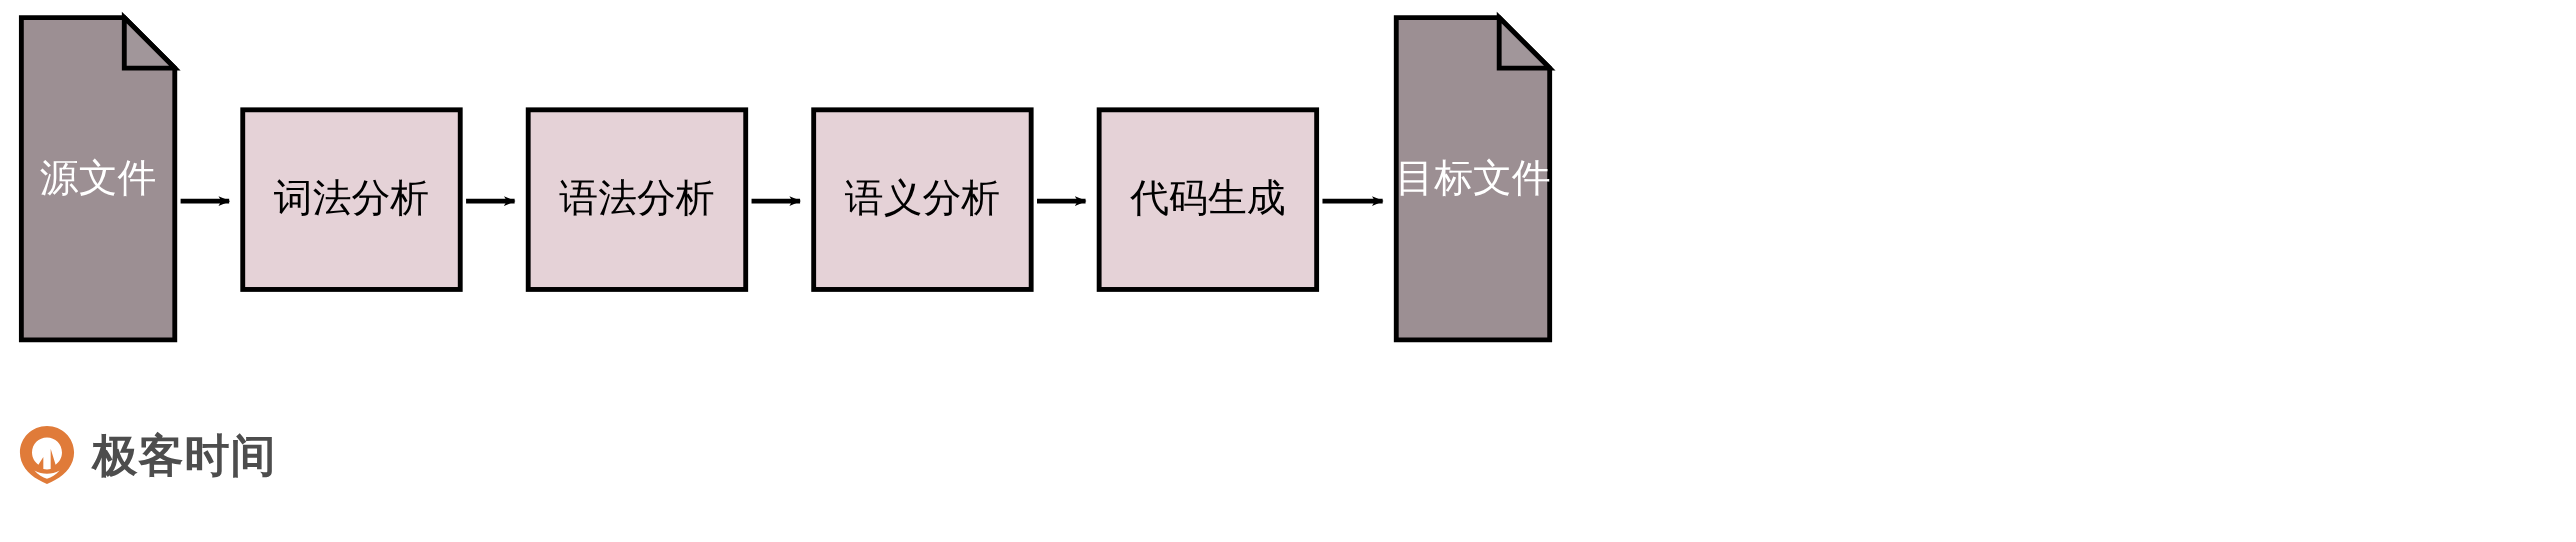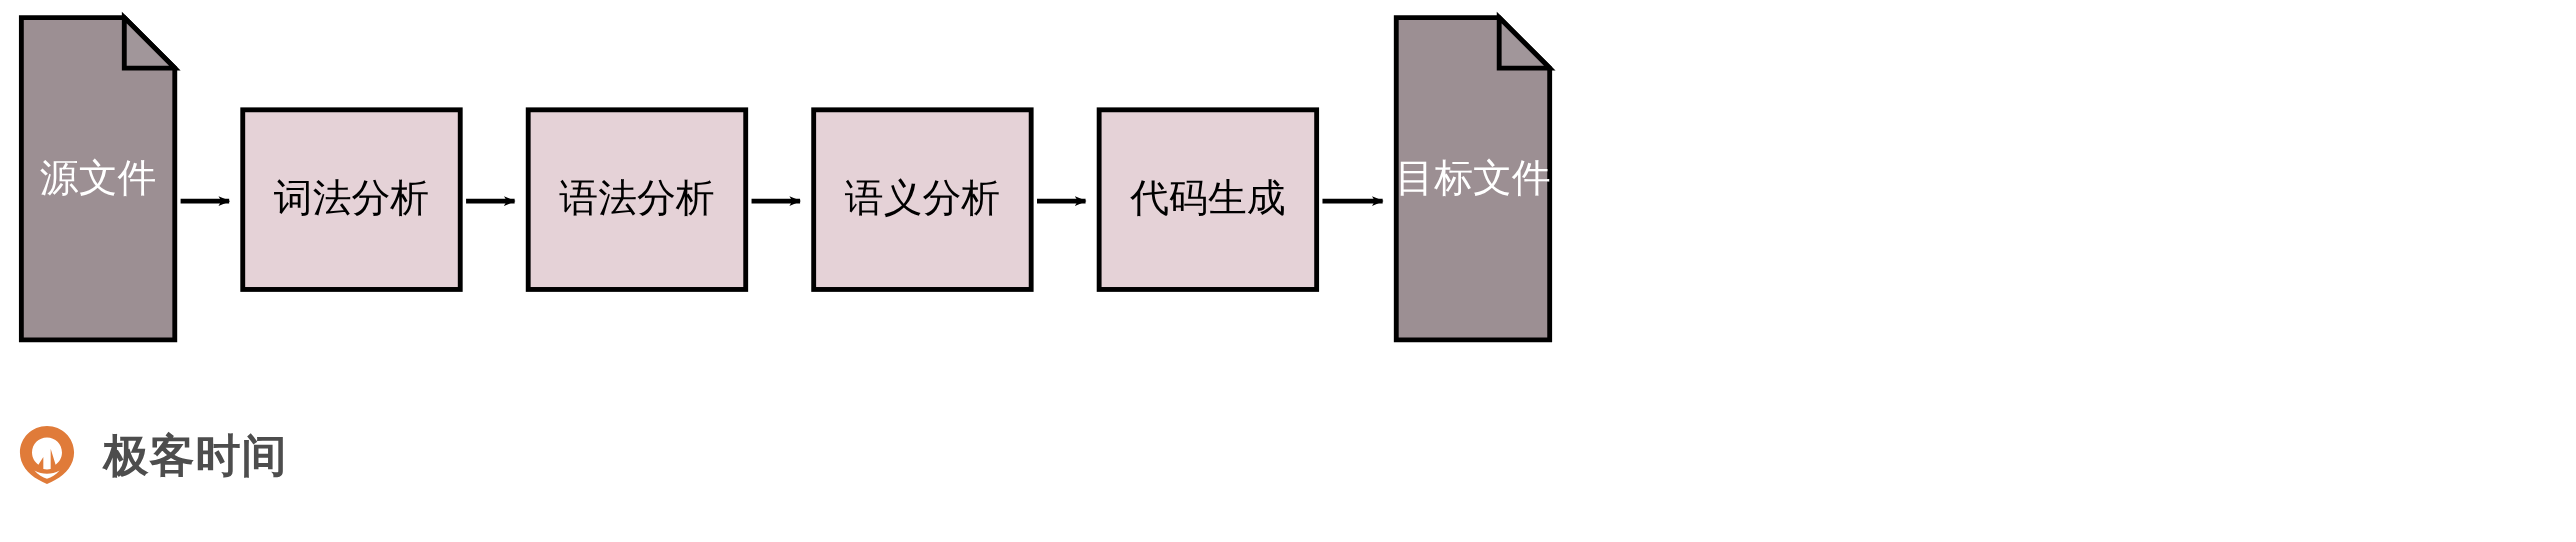--- a/index.html
+++ b/index.html
@@ -47,21 +47,21 @@
     dominant-baseline: middle;
   }
 
   
   #watermark {
     position: absolute;
     left: 17.5px;
     top: 425px;
     display: flex;
     align-items: center;
-    gap: 28px;
+    gap: 17px;
   }
   #watermark .mark {
     width: 58px;
     height: 60px;
     display: block;
   }
   #watermark .brand-text {
     font-family: "DejaVu Sans", "Liberation Sans", sans-serif;
     font-size: 45px;
     font-weight: bold;

